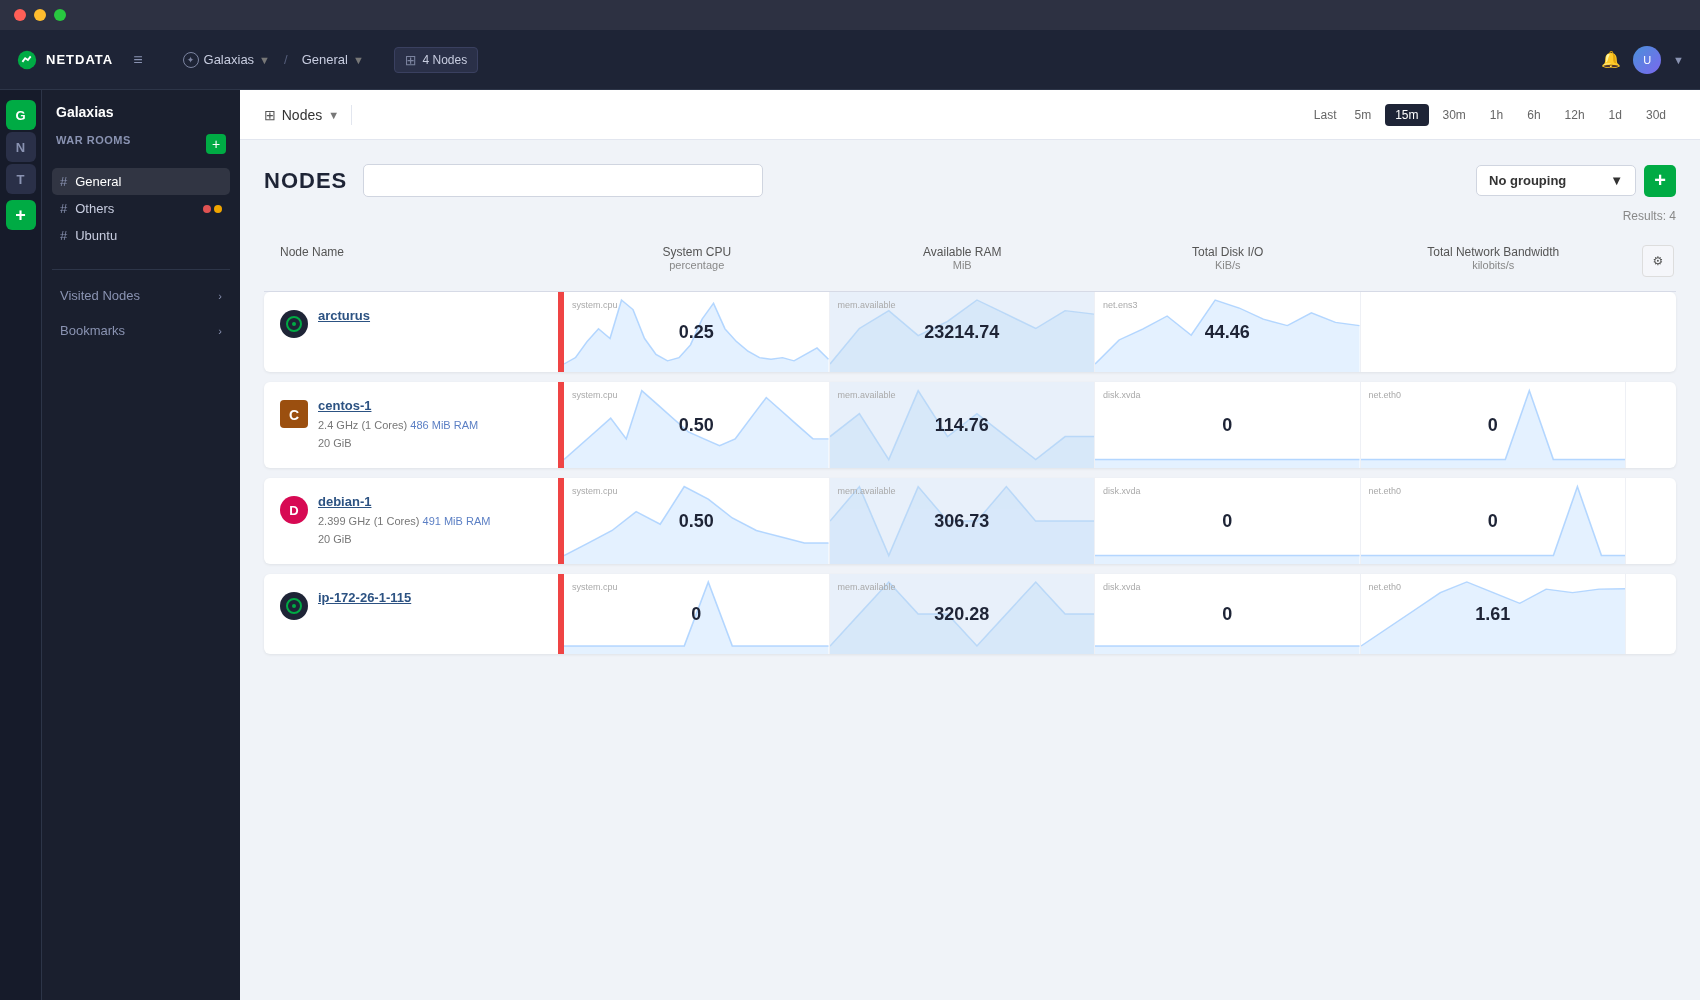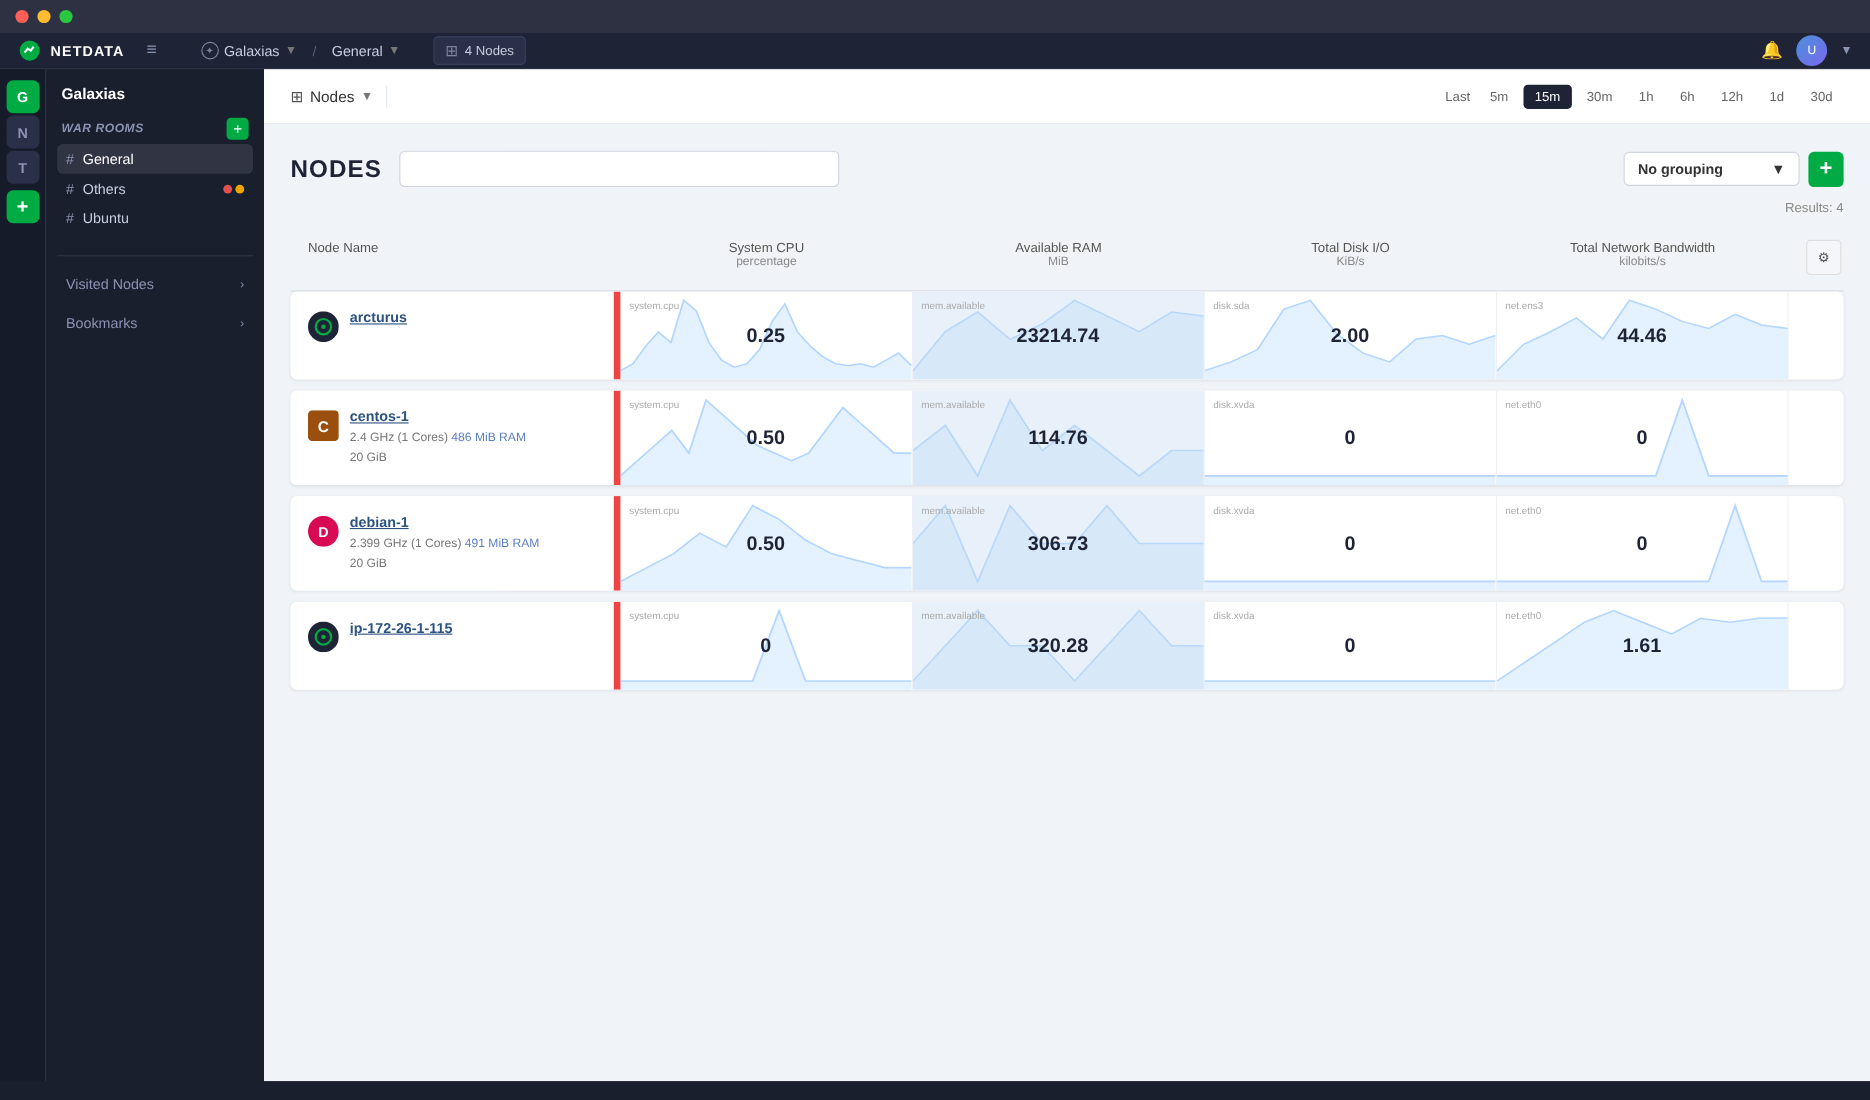--- a/index.html
+++ b/index.html
@@ -6,21 +6,21 @@
     body { font-family: -apple-system, BlinkMacSystemFont, 'Segoe UI', sans-serif; background: #1a1f2e; color: #333; font-size: 13px; }
 
     
     .window-chrome { background: #2d3142; height: 30px; display: flex; align-items: center; padding: 0 14px; gap: 8px; }
     .chrome-btn { width: 12px; height: 12px; border-radius: 50%; }
     .chrome-close { background: #ff5f57; }
     .chrome-min { background: #febc2e; }
     .chrome-max { background: #28c840; }
 
     
-    .top-nav { background: #1e2436; height: 33px; display: flex; align-items: center; padding: 0 16px; justify-content: space-between; border-bottom: 1px solid #2d3548; }
+    .top-nav { background: #1e2436; height: 60px; display: flex; align-items: center; padding: 0 16px; justify-content: space-between; border-bottom: 1px solid #2d3548; }
     .top-nav-left { display: flex; align-items: center; gap: 12px; }
     .logo { display: flex; align-items: center; gap: 8px; color: #fff; font-weight: 700; font-size: 13px; letter-spacing: 1px; }
     .hamburger { color: #8a93b2; font-size: 16px; cursor: pointer; margin-left: 8px; }
     .breadcrumb { display: flex; align-items: center; gap: 6px; margin-left: 20px; }
     .breadcrumb-item { display: flex; align-items: center; gap: 5px; color: #c8cde0; font-size: 13px; padding: 4px 8px; border-radius: 4px; cursor: pointer; }
     .breadcrumb-sep { color: #555e7a; }
     .breadcrumb-icon { width: 16px; height: 16px; border-radius: 50%; border: 1.5px solid #7c84a0; display: flex; align-items: center; justify-content: center; font-size: 9px; color: #7c84a0; }
     .nodes-badge { background: #2a3048; border: 1px solid #3a4060; color: #c8cde0; padding: 4px 10px; border-radius: 4px; font-size: 12px; display: flex; align-items: center; gap: 6px; margin-left: 10px; }
     .grid-icon { color: #7c84a0; font-size: 14px; }
 
@@ -34,21 +34,21 @@
     .sidebar-left { width: 42px; background: #161b2a; display: flex; flex-direction: column; align-items: center; padding-top: 10px; gap: 2px; border-right: 1px solid #2d3548; }
     .sidebar-letter { width: 30px; height: 30px; border-radius: 6px; display: flex; align-items: center; justify-content: center; color: white; font-weight: 700; font-size: 13px; cursor: pointer; }
     .letter-g { background: #00ab44; }
     .letter-n { background: #2a3048; color: #8a93b2; }
     .letter-t { background: #2a3048; color: #8a93b2; }
     .letter-add { background: #00ab44; border-radius: 6px; font-size: 18px; margin-top: 4px; }
 
     .sidebar-main { flex: 1; padding: 14px 10px; overflow-y: auto; }
     .sidebar-title { color: #ffffff; font-size: 14px; font-weight: 600; margin-bottom: 14px; padding-left: 4px; }
     .sidebar-section { margin-bottom: 20px; }
-    .section-header { display: flex; align-items: center; justify-content: space-between; margin-bottom: 4px; padding: 0 4px; font-style: italic; }
+    .section-header { display: flex; justify-content: space-between; margin-bottom: 14px; padding: 0 4px; }
     .section-label { color: #8a93b2; font-size: 11px; font-weight: 600; text-transform: uppercase; letter-spacing: 0.5px; }
     .add-btn { width: 20px; height: 20px; background: #00ab44; border-radius: 4px; display: flex; align-items: center; justify-content: center; color: white; font-size: 14px; cursor: pointer; }
 
     .nav-item { display: flex; align-items: center; gap: 8px; padding: 6px 8px; border-radius: 5px; cursor: pointer; color: #c8cde0; font-size: 13px; }
     .nav-item.active { background: rgba(255,255,255,0.1); color: #ffffff; }
     .nav-item-icon { color: #8a93b2; font-size: 13px; }
     .nav-item-status { display: flex; gap: 3px; margin-left: auto; }
     .status-dot { width: 8px; height: 8px; border-radius: 50%; }
     .dot-red { background: #e05252; }
     .dot-orange { background: #f0a500; }
@@ -303,30 +303,20 @@
     </div>
     <div class="metric-cell cell-highlight-light">
       <div class="metric-chart">
                   <svg viewBox="0 0 200 70" preserveAspectRatio="none" style="width:100%;height:100%;display:block;">
     <path d="M0,63 L22.22222222222222,31.888888888888886 L44.44444444444444,16.33333333333333 L66.66666666666666,38.111111111111114 L88.88888888888889,25.66666666666667 L111.11111111111111,7 L133.33333333333331,19.444444444444443 L155.55555555555554,31.888888888888886 L177.77777777777777,16.33333333333333 L200,19.444444444444443 L200,70 L0,70 Z" fill="#7ab8f5" opacity="0.3"></path>
     <path d="M0,63 L22.22222222222222,31.888888888888886 L44.44444444444444,16.33333333333333 L66.66666666666666,38.111111111111114 L88.88888888888889,25.66666666666667 L111.11111111111111,7 L133.33333333333331,19.444444444444443 L155.55555555555554,31.888888888888886 L177.77777777777777,16.33333333333333 L200,19.444444444444443" fill="none" stroke="#7ab8f5" stroke-width="1.2" opacity="0.8"></path>
   </svg>
                 </div>
       <div class="metric-label-small">mem.available</div>
       <span class="metric-value">23214.74</span>
-    </div>
-    <div class="metric-cell">
-      <div class="metric-chart">
-                  <svg viewBox="0 0 200 70" preserveAspectRatio="none" style="width:100%;height:100%;display:block;">
-    <path d="M0,63 L18.181818181818183,56 L36.36363636363637,46.2 L54.54545454545455,14 L72.72727272727273,7 L90.90909090909092,33.599999999999994 L109.0909090909091,49 L127.27272727272728,56 L145.45454545454547,37.8 L163.63636363636365,35 L181.81818181818184,42 L200.00000000000003,35 L200.00000000000003,70 L0,70 Z" fill="#4a9eff" opacity="0.3"></path>
-    <path d="M0,63 L18.181818181818183,56 L36.36363636363637,46.2 L54.54545454545455,14 L72.72727272727273,7 L90.90909090909092,33.599999999999994 L109.0909090909091,49 L127.27272727272728,56 L145.45454545454547,37.8 L163.63636363636365,35 L181.81818181818184,42 L200.00000000000003,35" fill="none" stroke="#4a9eff" stroke-width="1.2" opacity="0.8"></path>
-  </svg>
-                </div>
-      <div class="metric-label-small">disk.sda</div>
-      <span class="metric-value">2.00</span>
     </div>
     <div class="metric-cell">
       <div class="metric-chart">
                   <svg viewBox="0 0 200 70" preserveAspectRatio="none" style="width:100%;height:100%;display:block;">
     <path d="M0,63 L18.181818181818183,42 L36.36363636363637,32.199999999999996 L54.54545454545455,21 L72.72727272727273,37.8 L90.90909090909092,7 L109.0909090909091,14 L127.27272727272728,23.800000000000004 L145.45454545454547,29.4 L163.63636363636365,18.199999999999996 L181.81818181818184,26.6 L200.00000000000003,29.4 L200.00000000000003,70 L0,70 Z" fill="#4a9eff" opacity="0.3"></path>
     <path d="M0,63 L18.181818181818183,42 L36.36363636363637,32.199999999999996 L54.54545454545455,21 L72.72727272727273,37.8 L90.90909090909092,7 L109.0909090909091,14 L127.27272727272728,23.800000000000004 L145.45454545454547,29.4 L163.63636363636365,18.199999999999996 L181.81818181818184,26.6 L200.00000000000003,29.4" fill="none" stroke="#4a9eff" stroke-width="1.2" opacity="0.8"></path>
   </svg>
                 </div>
       <div class="metric-label-small">net.ens3</div>
       <span class="metric-value">44.46</span>

